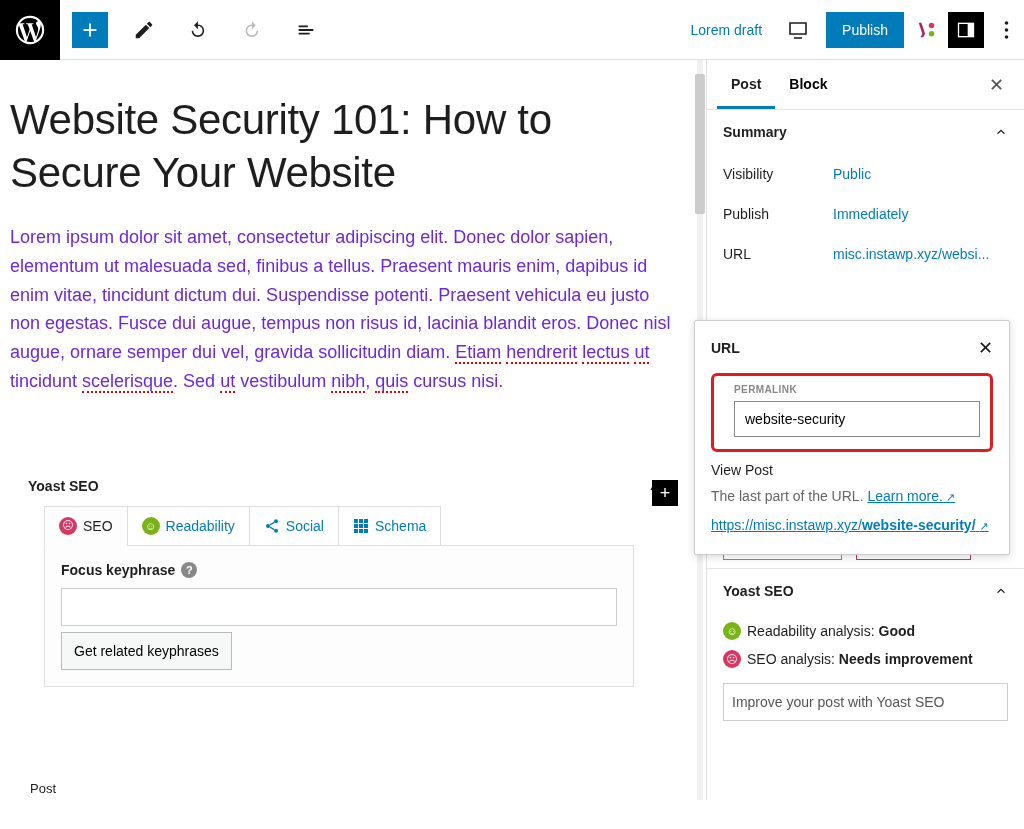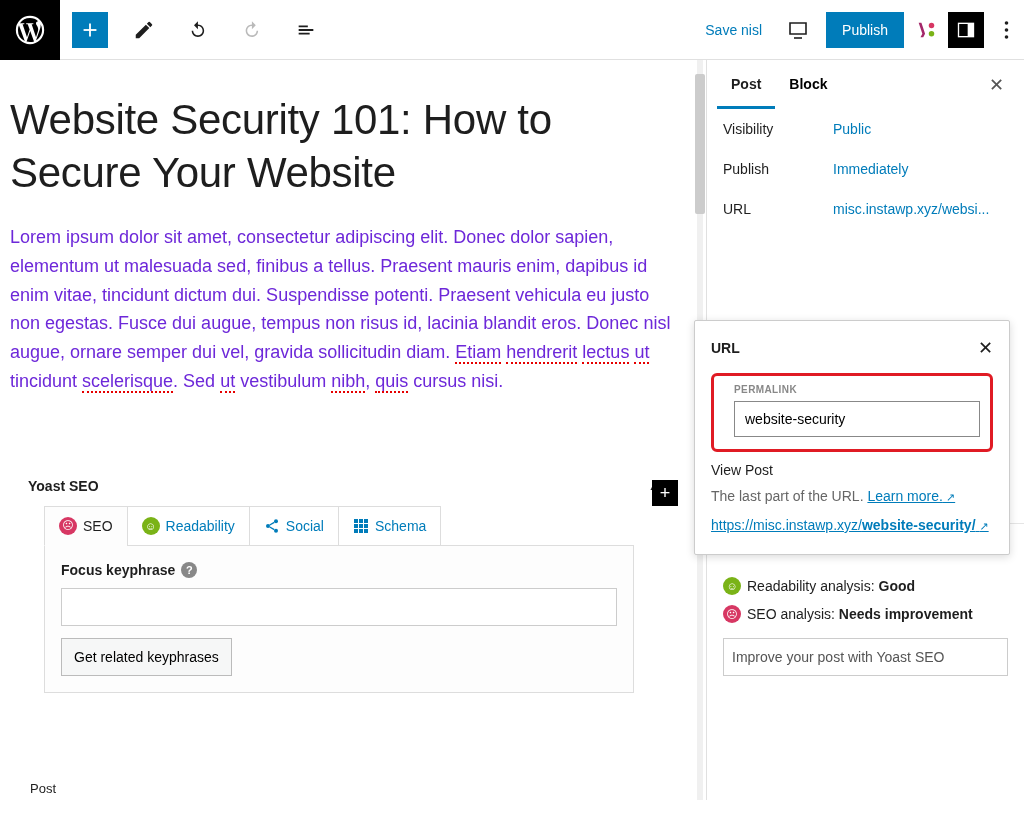--- a/index.html
+++ b/index.html
@@ -27,21 +27,21 @@
   
   .yoast-panel { margin-top: 70px; }
   .yoast-head { font-size: 14px; font-weight: 600; padding: 12px 18px; display:flex; align-items:center; justify-content: space-between; }
   .yoast-tabs { display: flex; padding-left: 34px; }
   .ytab { display:flex; align-items:center; gap:6px; padding: 10px 14px; border: 1px solid #ddd; background:#fff; cursor:pointer; font-size:14px; color:#007cba; margin-right:-1px; }
   .ytab.active { background:#fdfdfd; border-bottom-color: #fdfdfd; color: #1e1e1e; }
   .yoast-body { border: 1px solid #ddd; margin: -1px 44px 0 34px; padding: 16px 16px; background:#fdfdfd; }
   .label-row { display:flex; align-items:center; gap:6px; font-weight:600; margin-bottom:10px; font-size:14px; }
   .help-circle { width:16px; height:16px; border-radius:50%; background:#888; color:#fff; font-size:11px; display:flex; align-items:center; justify-content:center; }
   .text-input { width:100%; border:1px solid #ccc; height:38px; padding: 0 10px; font-size:14px; }
-  .btn-outline { border:1px solid #bbb; background:#f6f7f7; padding: 10px 12px; font-size:14px; cursor:pointer; margin-top:12px; }
+  .btn-outline { border:1px solid #bbb; background:#f6f7f7; padding: 10px 12px; font-size:14px; cursor:pointer; margin-top:6px; }
   .footer-label { position:absolute; bottom: 4px; left: 30px; font-size: 13px; color: #1e1e1e; }
 
   .sidebar { width: 318px; border-left: 1px solid #e0e0e0; position: relative; }
   .scrollthumb { position:absolute; left:-12px; top: 14px; width:10px; height: 140px; background:#ccc; border-radius:2px; }
   .scrolltrack { position:absolute; left:-10px; top: 0px; width:6px; height: 100%; background:#f0f0f0; }
   .side-tabs { display:flex; align-items:center; padding: 0 10px; }
   .side-tab { padding: 16px 14px 14px; font-size: 14px; cursor:pointer; border-bottom: 3px solid transparent; font-weight:700; color:#000000; }
   .side-tab.active { border-bottom: 3px solid #007cba; color:#1e1e1e; font-weight:600; }
   .close-x { margin-left:auto; font-size:18px; cursor:pointer; color:#555; padding: 6px 10px; }
   .section-head { padding: 14px 16px; font-size:14px; font-weight:600; border-top:1px solid #e5e5e5; display:flex; align-items:center; justify-content:space-between; cursor:pointer; }
@@ -102,21 +102,21 @@
           <path fill="#1e1e1e" d="M12 5V1l5 5-5 5V7c-3.31 0-6 2.69-6 6s2.69 6 6 6 6-2.69 6-6h2c0 4.42-3.58 8-8 8s-8-3.58-8-8 3.58-8 8-8z" transform="scale(0.85) translate(2,2)"></path>
         </svg>
     </button>
     <button class="icon-btn">
       <svg width="22" height="22" viewBox="0 0 24 24">
           <path fill="#1e1e1e" d="M4 7h10v2H4zm0 4h16v2H4zm0 4h12v2H4z"></path>
         </svg>
     </button>
   </div>
   <div class="tb-right">
-    <button class="btn-text">Save nisl</button>
+    <button class="btn-text">Lorem draft</button>
     <button class="icon-btn">
       <svg width="24" height="24" viewBox="0 0 24 24">
           <path fill="none" stroke="#1e1e1e" stroke-width="1.6" d="M4 5h16v11H4z"></path>
           <path stroke="#1e1e1e" stroke-width="1.6" d="M8 20h8"></path>
         </svg>
     </button>
     <button class="btn-publish">Publish</button>
     <div class="yoast-ind">
       <svg width="22" height="22" viewBox="0 0 24 24">
           <path fill="#a4286a" d="M7 4l4 12-2 4H6l2-4L4 4h3z"></path>
@@ -203,20 +203,26 @@
   </div>
 
   <div class="sidebar">
     <div class="scrolltrack"></div>
     <div class="scrollthumb"></div>
     <div class="side-tabs">
       <div class="side-tab active">Post</div>
       <div class="side-tab">Block</div>
       <div class="close-x">✕</div>
     </div>
+    <div class="section-head">
+      <span>Summary</span>
+      <svg width="14" height="14" viewBox="0 0 24 24">
+          <path d="M6 15l6-6 6 6" fill="none" stroke="#1e1e1e" stroke-width="2"></path>
+        </svg>
+    </div>
     <div class="sec-row">
       <span class="lbl">Visibility</span>
       <span class="lk">Public</span>
     </div>
     <div class="sec-row">
       <span class="lbl">Publish</span>
       <span class="lk">Immediately</span>
     </div>
     <div class="sec-row">
       <span class="lbl">URL</span>

